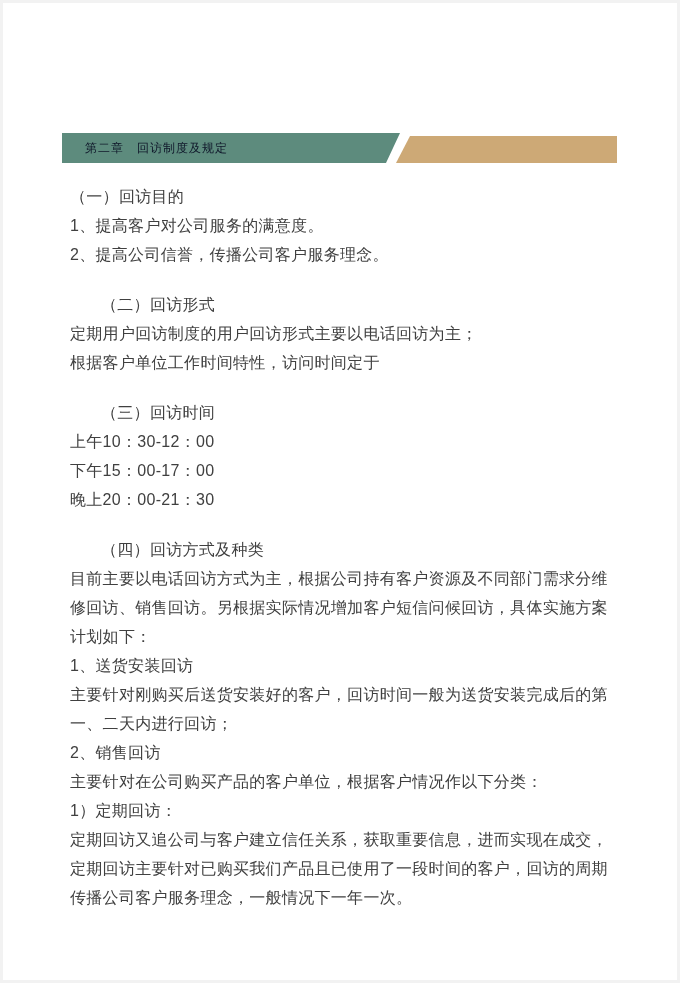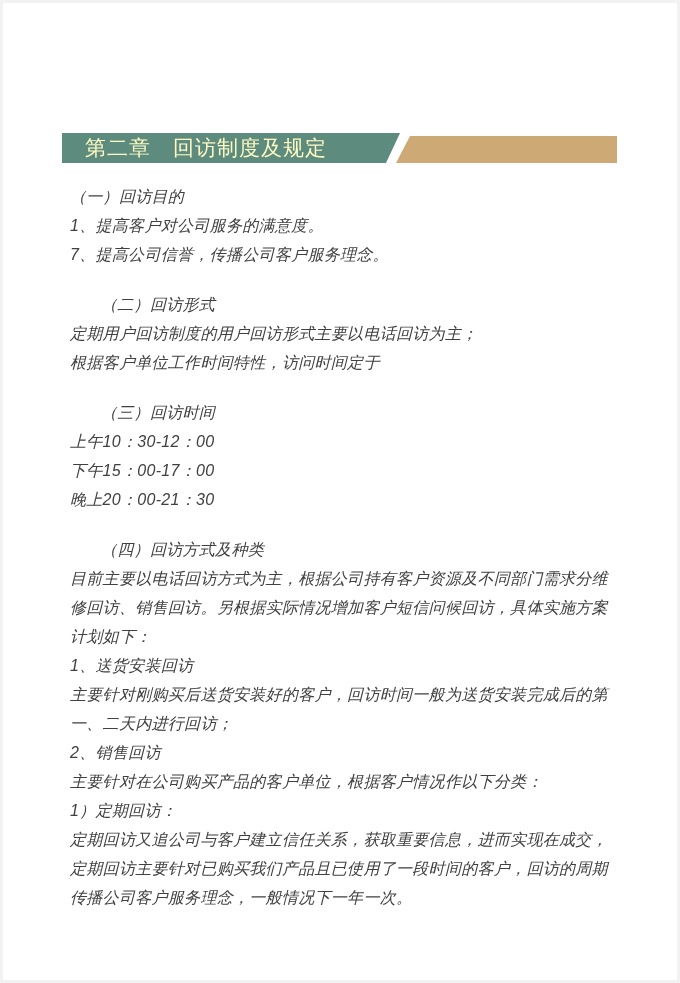--- a/index.html
+++ b/index.html
@@ -30,22 +30,22 @@
     height: 30px;
   }
   .banner-teal {
     position: absolute;
     left: 0;
     top: 0;
     width: 338px;
     height: 30px;
     background: #5d8b7d;
     clip-path: polygon(0 0, 100% 0, calc(100% - 14px) 100%, 0 100%);
-    color: #fef9c3;
-    font-size: 21px;
+    color: #0f172a;
+    font-size: 12px;
     line-height: 30px;
     padding-left: 23px;
     box-sizing: border-box;
     letter-spacing: 1px;
     white-space: nowrap;
   }
   .banner-tan {
     position: absolute;
     left: 334px;
     top: 3px;
@@ -55,21 +55,20 @@
     clip-path: polygon(14px 0, 100% 0, 100% 100%, 0 100%);
   }
   
   .content {
     position: absolute;
     left: 67px;   
     top: 179px;
     right: 55px;
     color: #404040;
     font-size: 16px;
-    font-style: italic;
   }
   .content .tline {
     line-height: 29px;
     white-space: nowrap;
     letter-spacing: 0.3px;
   }
   .content .tline.gap-before {
     margin-top: 21px;
     margin-left: 31px;
   }
@@ -82,21 +81,21 @@
   <div class="banner">
     <div class="banner-teal">
       <span>第二章　回访制度及规定</span>
     </div>
     <div class="banner-tan"></div>
   </div>
 
   <div class="content" id="content">
       <div class="tline">（一）回访目的</div>
       <div class="tline">1、提高客户对公司服务的满意度。</div>
-      <div class="tline">7、提高公司信誉，传播公司客户服务理念。</div>
+      <div class="tline">2、提高公司信誉，传播公司客户服务理念。</div>
       <div class="tline gap-before">（二）回访形式</div>
       <div class="tline">定期用户回访制度的用户回访形式主要以电话回访为主；</div>
       <div class="tline">根据客户单位工作时间特性，访问时间定于</div>
       <div class="tline gap-before">（三）回访时间</div>
       <div class="tline">上午10：30-12：00</div>
       <div class="tline">下午15：00-17：00</div>
       <div class="tline">晚上20：00-21：30</div>
       <div class="tline gap-before">（四）回访方式及种类</div>
       <div class="tline">目前主要以电话回访方式为主，根据公司持有客户资源及不同部门需求分维</div>
       <div class="tline">修回访、销售回访。另根据实际情况增加客户短信问候回访，具体实施方案</div>

